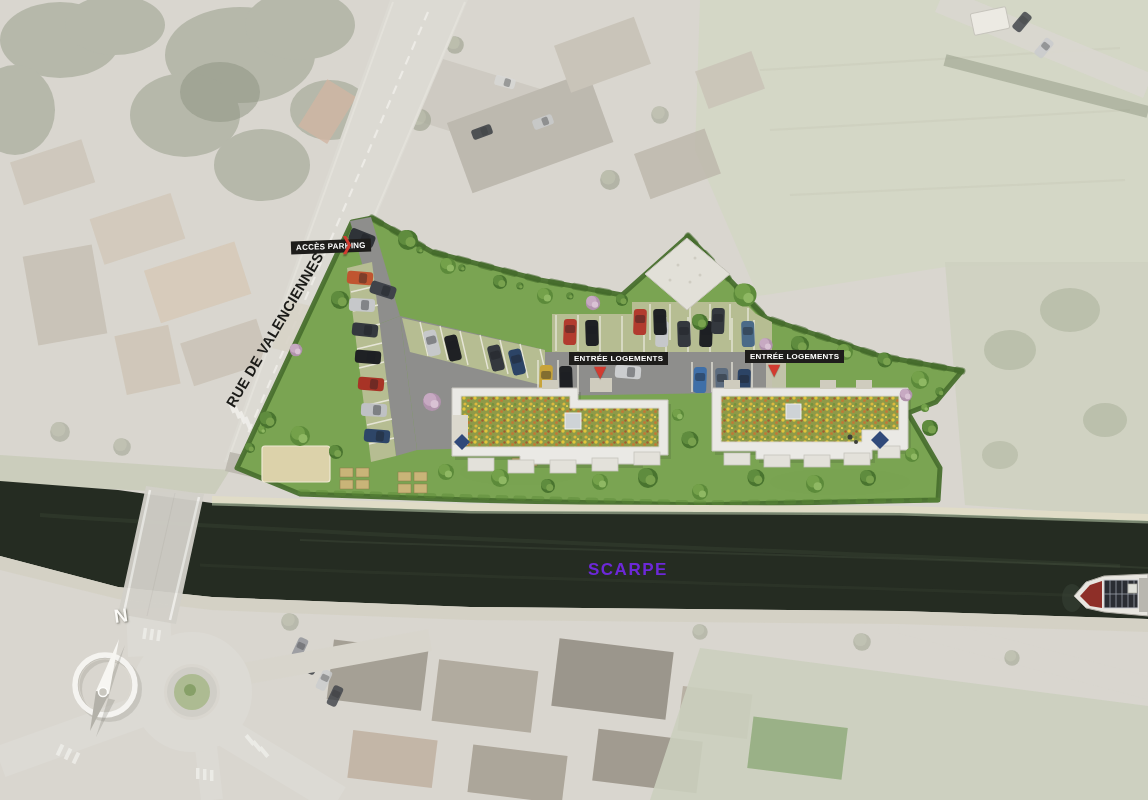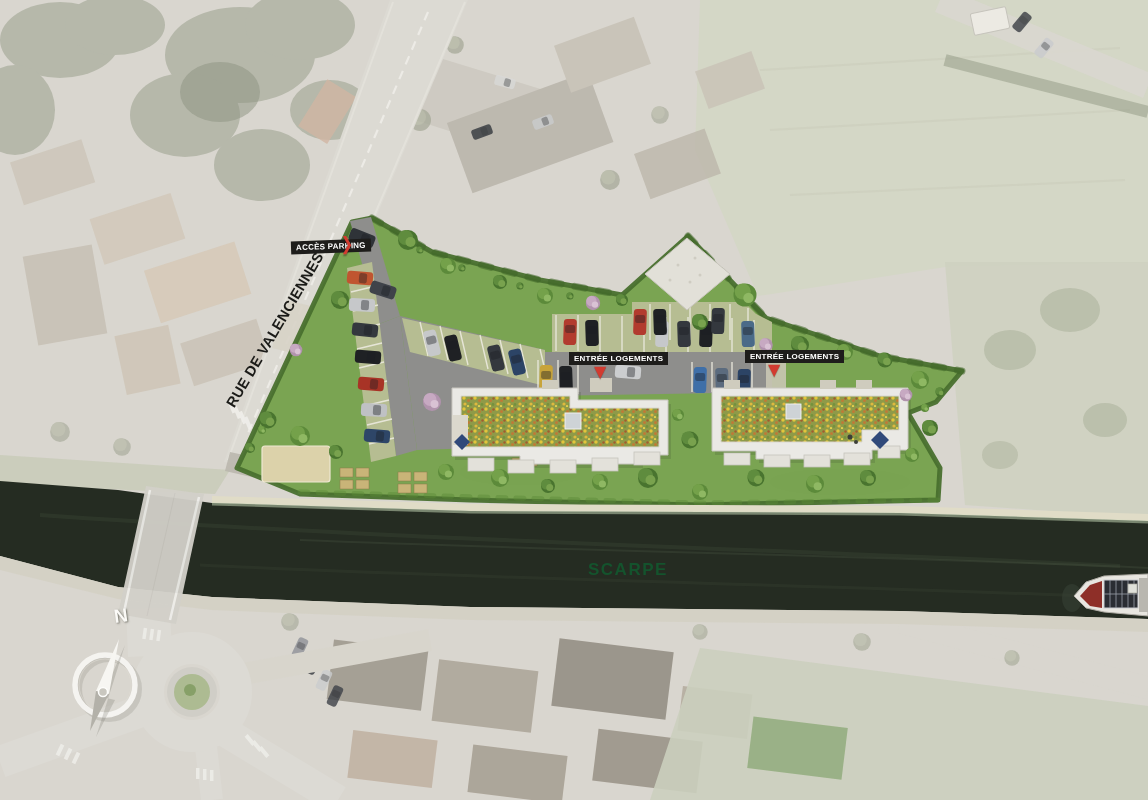--- a/index.html
+++ b/index.html
@@ -18,21 +18,21 @@
     font-family:"DejaVu Sans",sans-serif;line-height:1;
     text-shadow:0 1px 1px rgba(40,20,15,.35);
   }
   #arrow-acces{left:341px;top:237px;font-size:14px;transform:scaleY(1.3) scaleX(1.1);}
   #arrow-entree1{left:594px;top:364px;font-size:16px;}
   #arrow-entree2{left:768px;top:362px;font-size:16px;}
   #lbl-acces{left:291px;top:240px;transform:rotate(-2deg);}
   #lbl-entree1{left:569px;top:352px;}
   #lbl-entree2{left:745px;top:350px;}
   #lbl-scarpe{
-    position:absolute;left:588px;top:560px;color:#14532d;font-weight:bold;
+    position:absolute;left:588px;top:560px;color:#6d28d9;font-weight:bold;
     font-size:17px;letter-spacing:1.5px;white-space:nowrap;
   }
   #lbl-rue{
     position:absolute;left:230px;top:398px;color:#1b1b18;font-weight:bold;
     font-size:14.5px;letter-spacing:.3px;white-space:nowrap;
     transform:rotate(-59.5deg);transform-origin:0 50%;
   }
   #lbl-n{
     position:absolute;left:114px;top:605px;color:#fbfaf7;font-weight:bold;
     font-size:19px;transform:rotate(-8deg);

